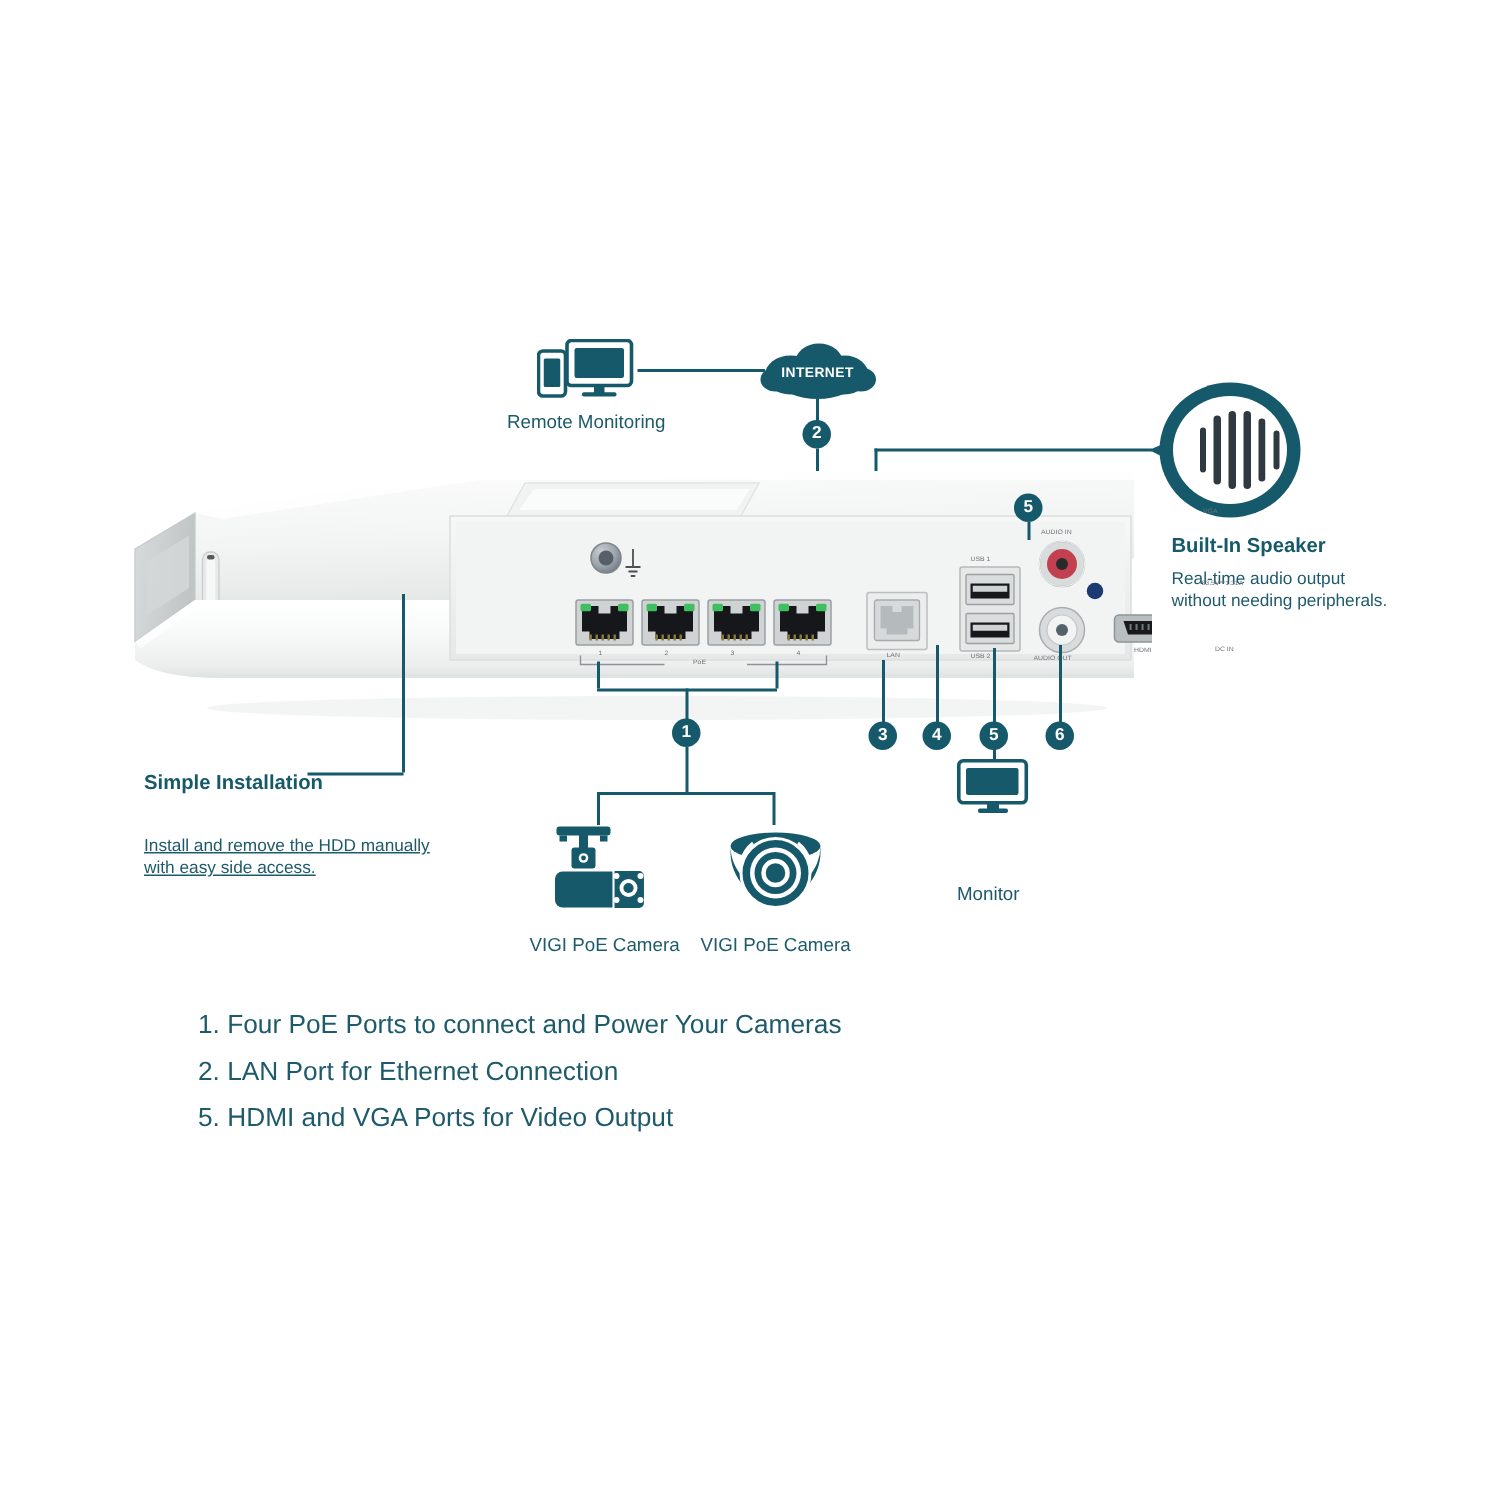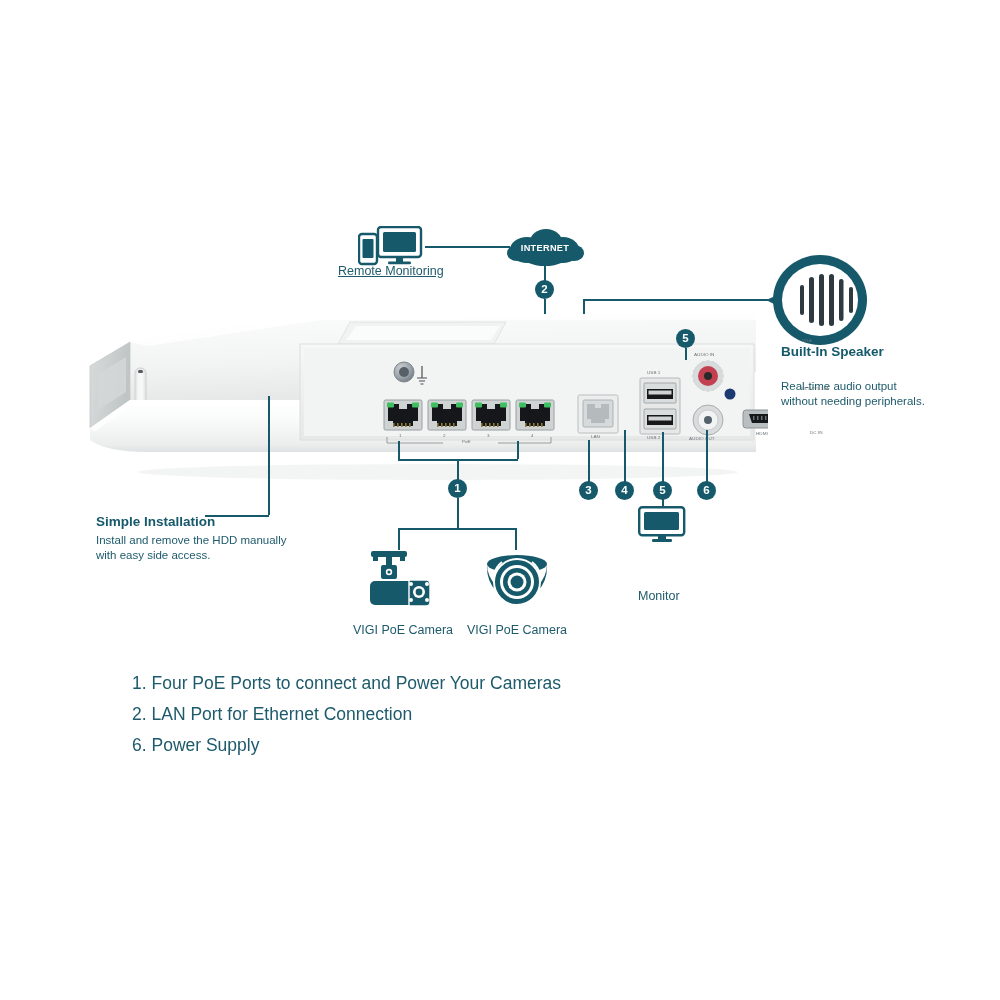--- a/index.html
+++ b/index.html
@@ -76,21 +76,21 @@
   .cloud-wrap { position: absolute; left: 505px; top: 228px; width: 80px; height: 40px; text-align: right; }
   .cloud-txt {
     position: absolute; left: 0; top: 0; width: 80px; height: 40px;
     display: flex; align-items: center; justify-content: center;
     color: #fff; font-size: 9.2px; font-weight: 700; letter-spacing: .3px;
     z-index: 2;
   }
 
   
   #speaker-callout { position: absolute; left: 762px; top: 253px; width: 110px; height: 95px; }
-  #speaker-label  { left: 781px; top: 344px; }
+  #speaker-label  { left: 781px; top: 356px; }
   #speaker-desc   { left: 781px; top: 379px; }
 
   
   #device { position: absolute; left: 88px; top: 300px; width: 680px; height: 180px; }
 
   .port-lbl {
     position: absolute;
     color: #6f7579;
     font-size: 4.6px;
     white-space: nowrap;
@@ -104,21 +104,21 @@
 <div id="stage">
 
   <svg class="abs" style="left:358px; top:226px;" width="72" height="44" viewBox="0 0 72 44">
     <rect x="20" y="1" width="43" height="30" rx="3" fill="none" stroke="#15596a" stroke-width="2.4"></rect>
     <rect x="25" y="6" width="33" height="20" rx="1.5" fill="#15596a"></rect>
     <rect x="38" y="31" width="7" height="5" fill="#15596a"></rect>
     <rect x="30" y="35.5" width="23" height="2.8" rx="1.2" fill="#15596a"></rect>
     <rect x="1" y="8" width="18" height="30" rx="3" fill="#fff" stroke="#15596a" stroke-width="2.4"></rect>
     <rect x="4.5" y="13" width="11" height="19" rx="1" fill="#15596a"></rect>
   </svg>
-  <div class="cap" style="left:338px; top:264px;text-decoration:underline;">Remote Monitoring</div>
+  <div class="cap" style="left:338px; top:274px;">Remote Monitoring</div>
 
   <div class="ln lnh" style="left:425px; top:246px; width:85px;"></div>
 
   <div class="cloud-wrap">
     <svg width="80" height="40" viewBox="0 0 80 40" style="position:absolute;left:0;top:0;">
       <g fill="#15596a">
         <ellipse cx="22" cy="22" rx="17" ry="13"></ellipse>
         <ellipse cx="41" cy="14" rx="16" ry="13"></ellipse>
         <ellipse cx="58" cy="22" rx="16" ry="13"></ellipse>
         <ellipse cx="40" cy="27" rx="24" ry="11"></ellipse>
@@ -365,21 +365,21 @@
     <div class="port-lbl" style="left:601px; top:136px;">AUDIO OUT</div>
     <div class="port-lbl" style="left:668px; top:131px;">HDMI</div>
     <div class="port-lbl" style="left:714px; top:38px;">VGA</div>
     <div class="port-lbl" style="left:713px; top:86px;">53.5V⎃1.31A</div>
     <div class="port-lbl" style="left:722px; top:130px;">DC IN</div>
   </div>
 
   <div class="ln lnv" style="left:268px; top:396px; height:119px;"></div>
   <div class="ln lnh" style="left:205px; top:515px; width:64px;"></div>
   <div class="headline" style="left:96px; top:514px;">Simple Installation</div>
-  <div class="sub" style="left:96px; top:533px;">Install and remove the HDD manually
+  <div class="sub" style="left:96px; top:557px;text-decoration:underline;">Install and remove the HDD manually
 with easy side access.</div>
 
   <div class="ln lnv" style="left:398px; top:441px; height:18px;"></div>
   <div class="ln lnv" style="left:517px; top:441px; height:18px;"></div>
   <div class="ln lnh" style="left:398px; top:459px; width:120px;"></div>
   <div class="ln lnv" style="left:457px; top:459px; height:21px;"></div>
   <div class="badge" style="left:448px; top:479px;">1</div>
 
   <div class="ln lnv" style="left:457px; top:498px; height:30px;"></div>
   <div class="ln lnh" style="left:398px; top:528px; width:118px;"></div>
@@ -451,18 +451,18 @@
   <ul id="feature-list">
     <li>
       <span class="num">1.</span>
       <span>Four PoE Ports to connect and Power Your Cameras</span><span class="sup"></span>
     </li>
     <li>
       <span class="num">2.</span>
       <span>LAN Port for Ethernet Connection</span><span class="sup"></span>
     </li>
     <li>
-      <span class="num">6.</span>
-      <span>Power Supply</span><span class="sup"></span>
+      <span class="num">5.</span>
+      <span>HDMI and VGA Ports for Video Output</span><span class="sup"></span>
     </li>
   </ul>
 
 </div>
 
 </body></html>

